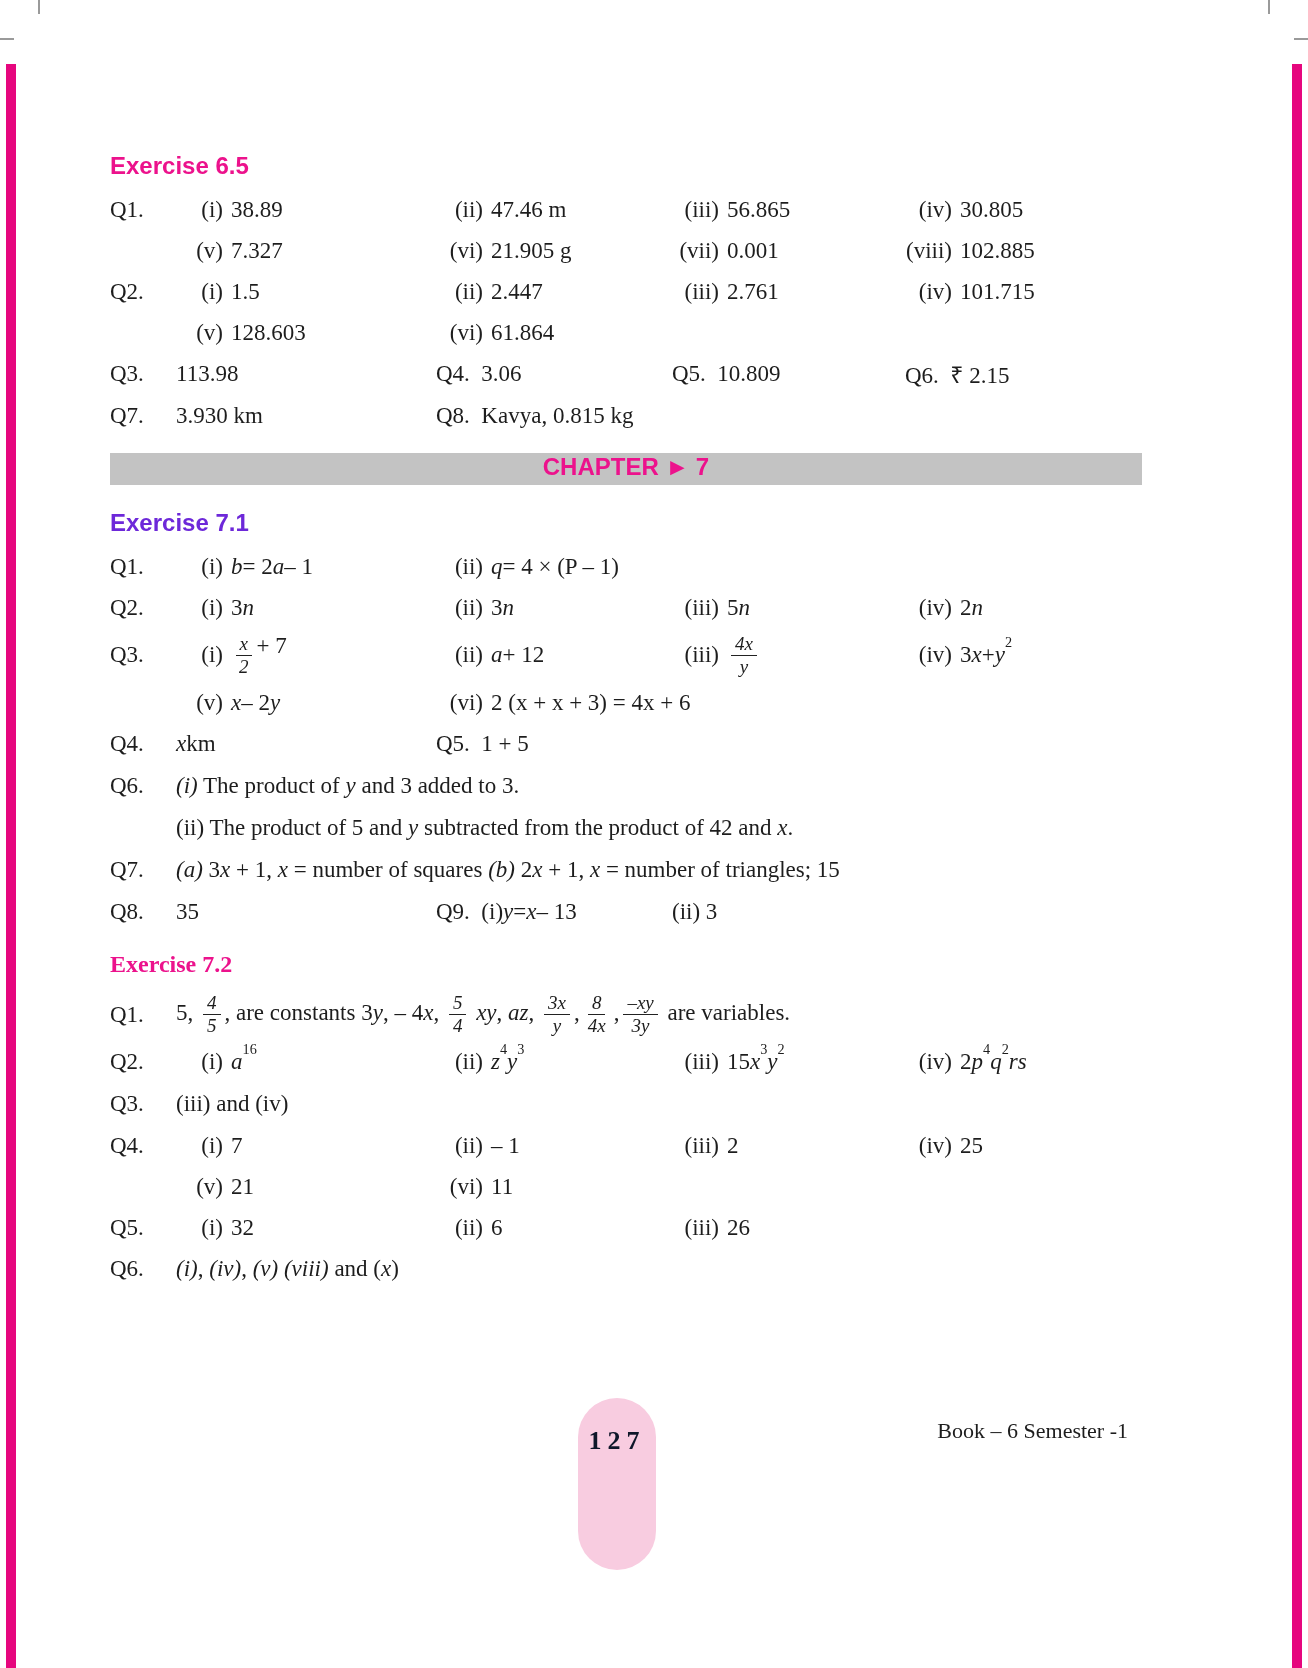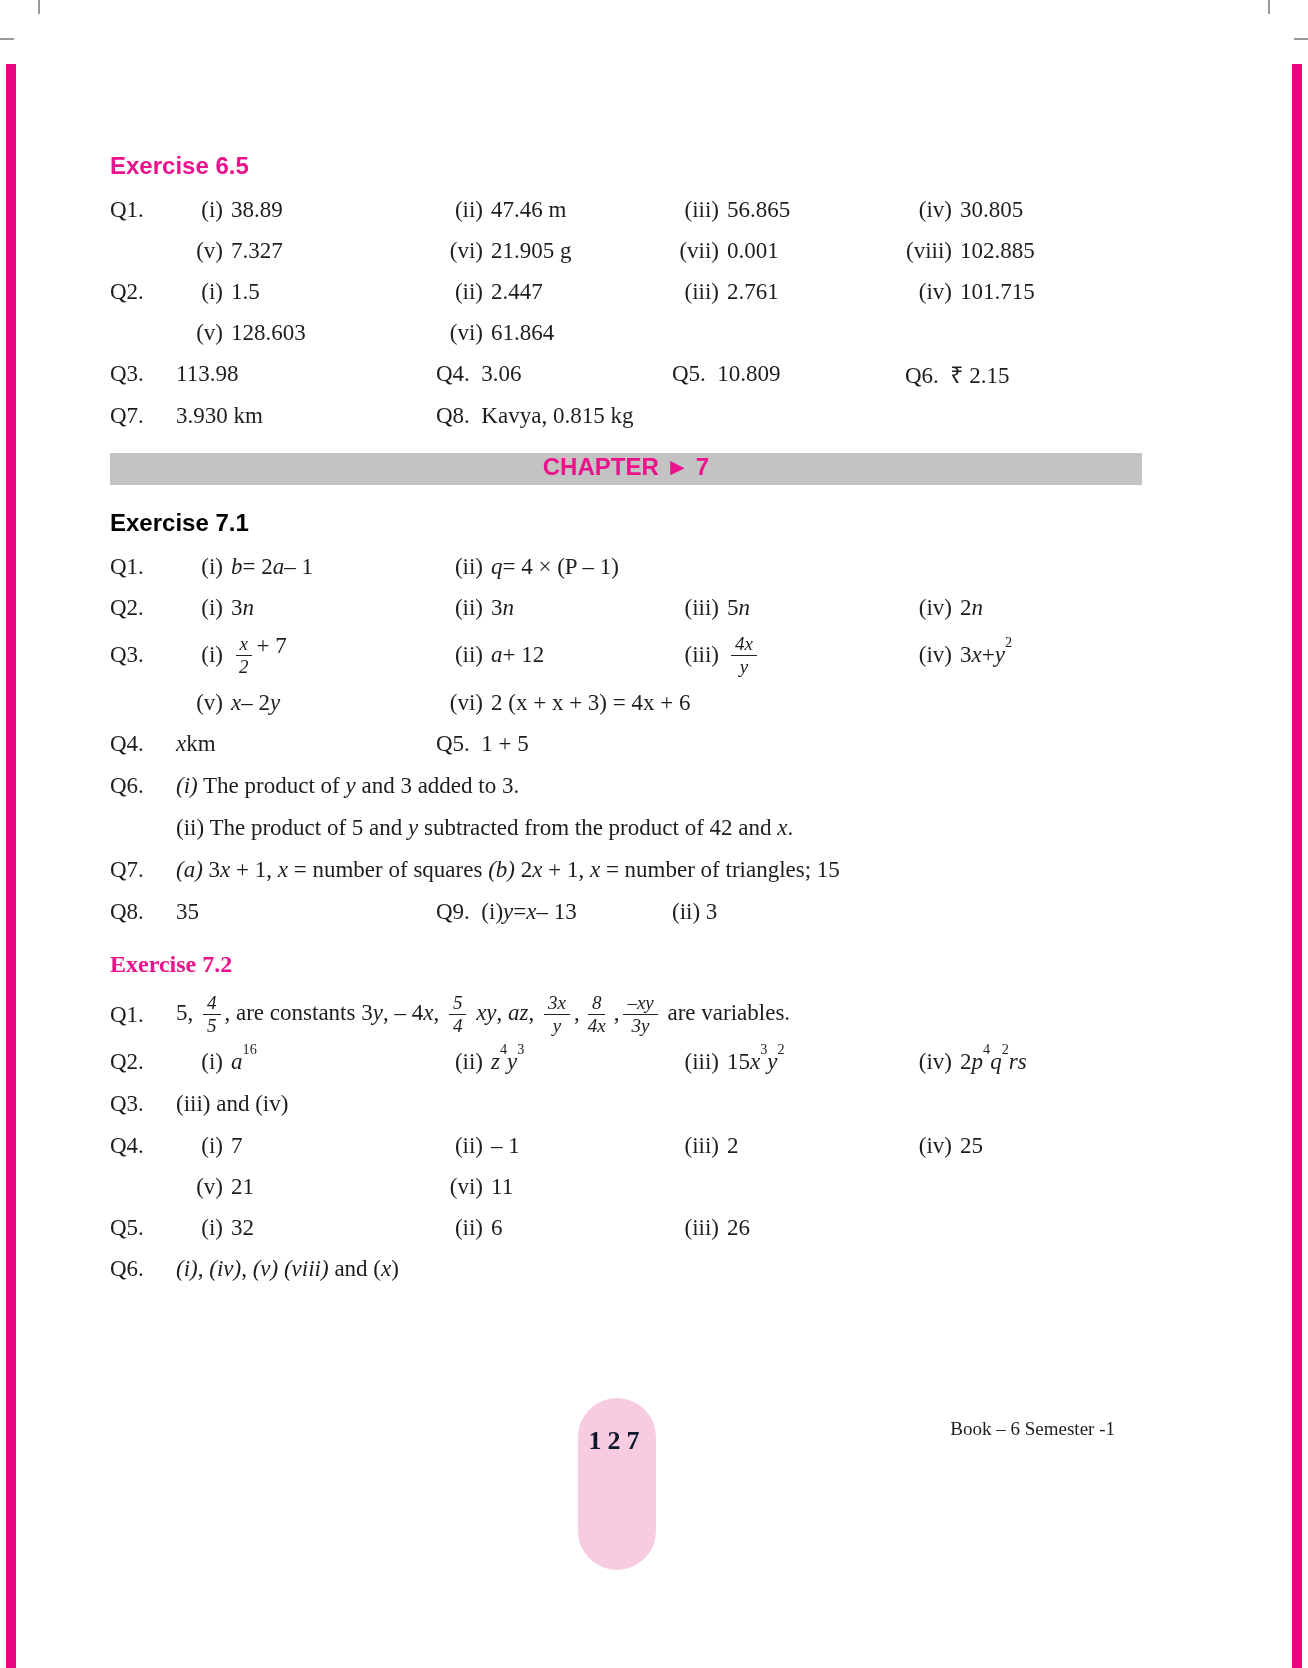--- a/index.html
+++ b/index.html
@@ -52,21 +52,21 @@
   
   .page-pill{
     position:absolute;left:578px;top:1398px;width:78px;height:172px;
     border-radius:40px;display:flex;justify-content:center;
   }
   .page-pill span{
     margin-top:28px;font-size:26px;font-weight:bold;color:#0f172a;
     letter-spacing:6px;font-family:"Liberation Serif",serif;
   }
   .book-label{
-    position:absolute;right:193px;top:1418px;font-size:19px;color:#1d1d1d;
+    position:absolute;right:180px;top:1418px;font-size:22px;color:#1d1d1d;
   }
 </style>
 </head>
 <body>
 
 <div class="page">
   <div class="crop tlv"></div>
   <div class="crop tlh"></div>
   <div class="crop trv"></div>
   <div class="crop trh"></div>
@@ -206,21 +206,21 @@
             <span class="val">
               <span>Q8.&nbsp; Kavya, 0.815 kg</span>
             </span>
           </span>
         </div>
       </section>
       <div class="banner" style="background: rgb(195, 195, 195);">
         <span style="color: rgb(236, 18, 140);">CHAPTER ► 7</span>
       </div>
       <section class="exercise">
-        <h2 class="ex-title" style="color: #000000;">Exercise 7.1</h2>
+        <h2 class="ex-title" style="color: #6d28d9;">Exercise 7.1</h2>
         <div class="row">
           <span class="qlabel">Q1.</span>
           <span class="cell c1">
             <span class="rn">(i)</span>
             <span class="val">
               <span class="it">b</span>
               <span> = 2</span>
               <span class="it">a</span>
               <span> – 1</span>
             </span>

